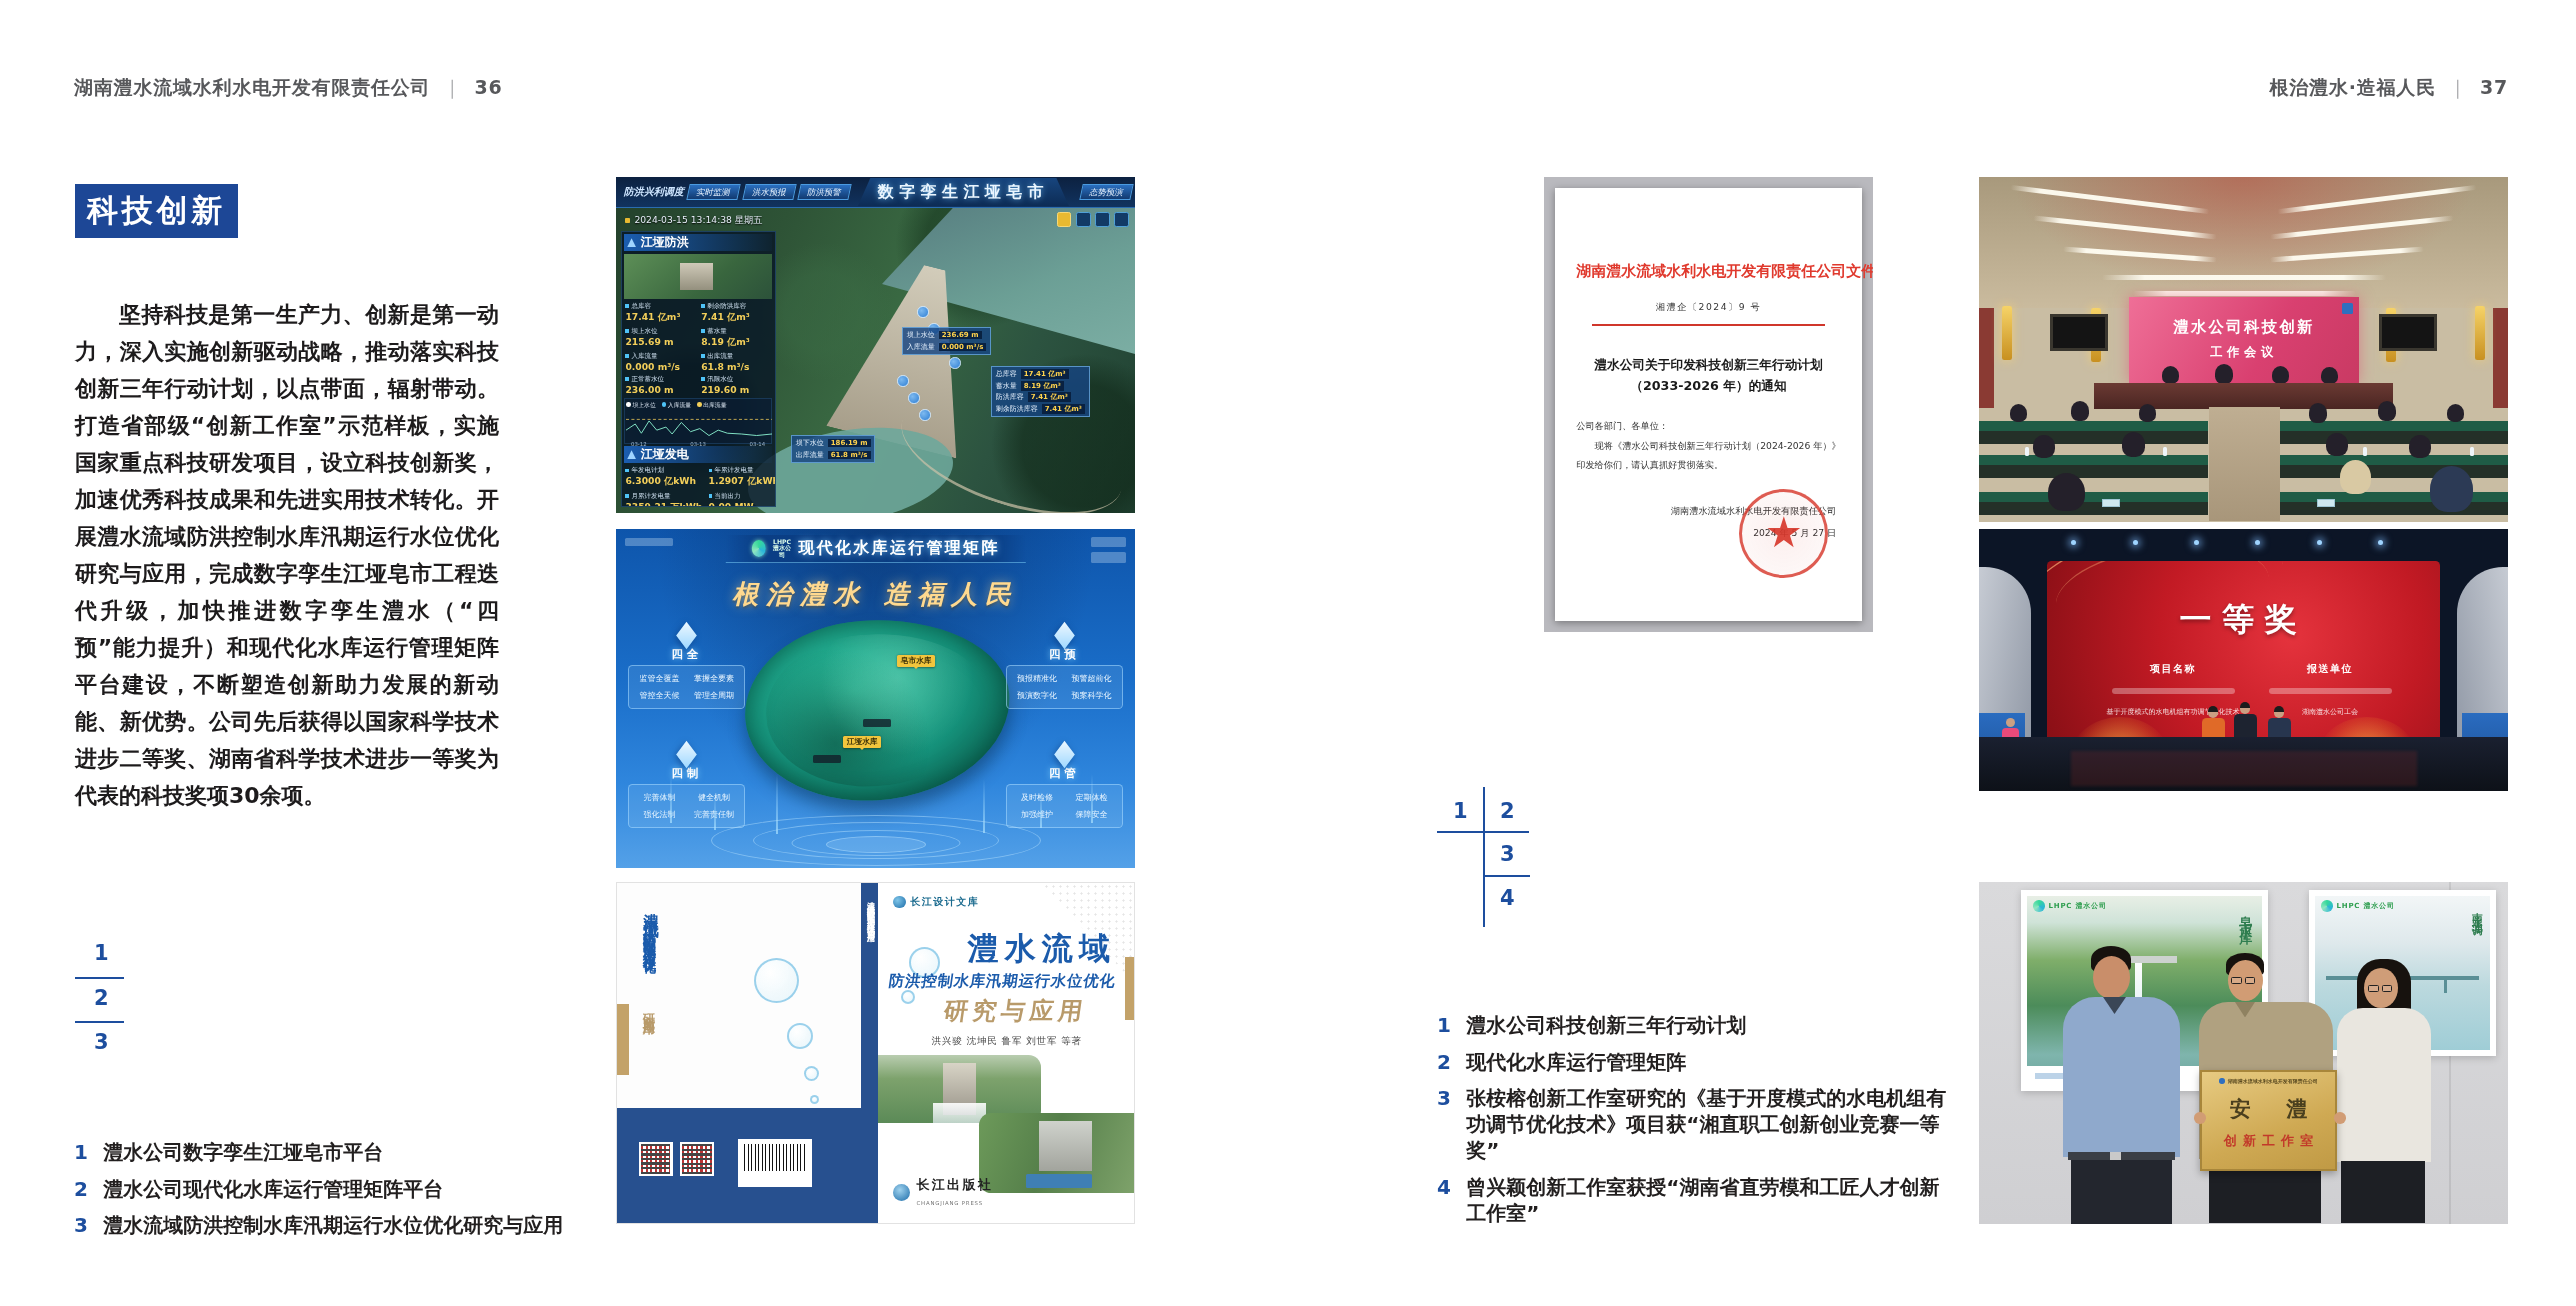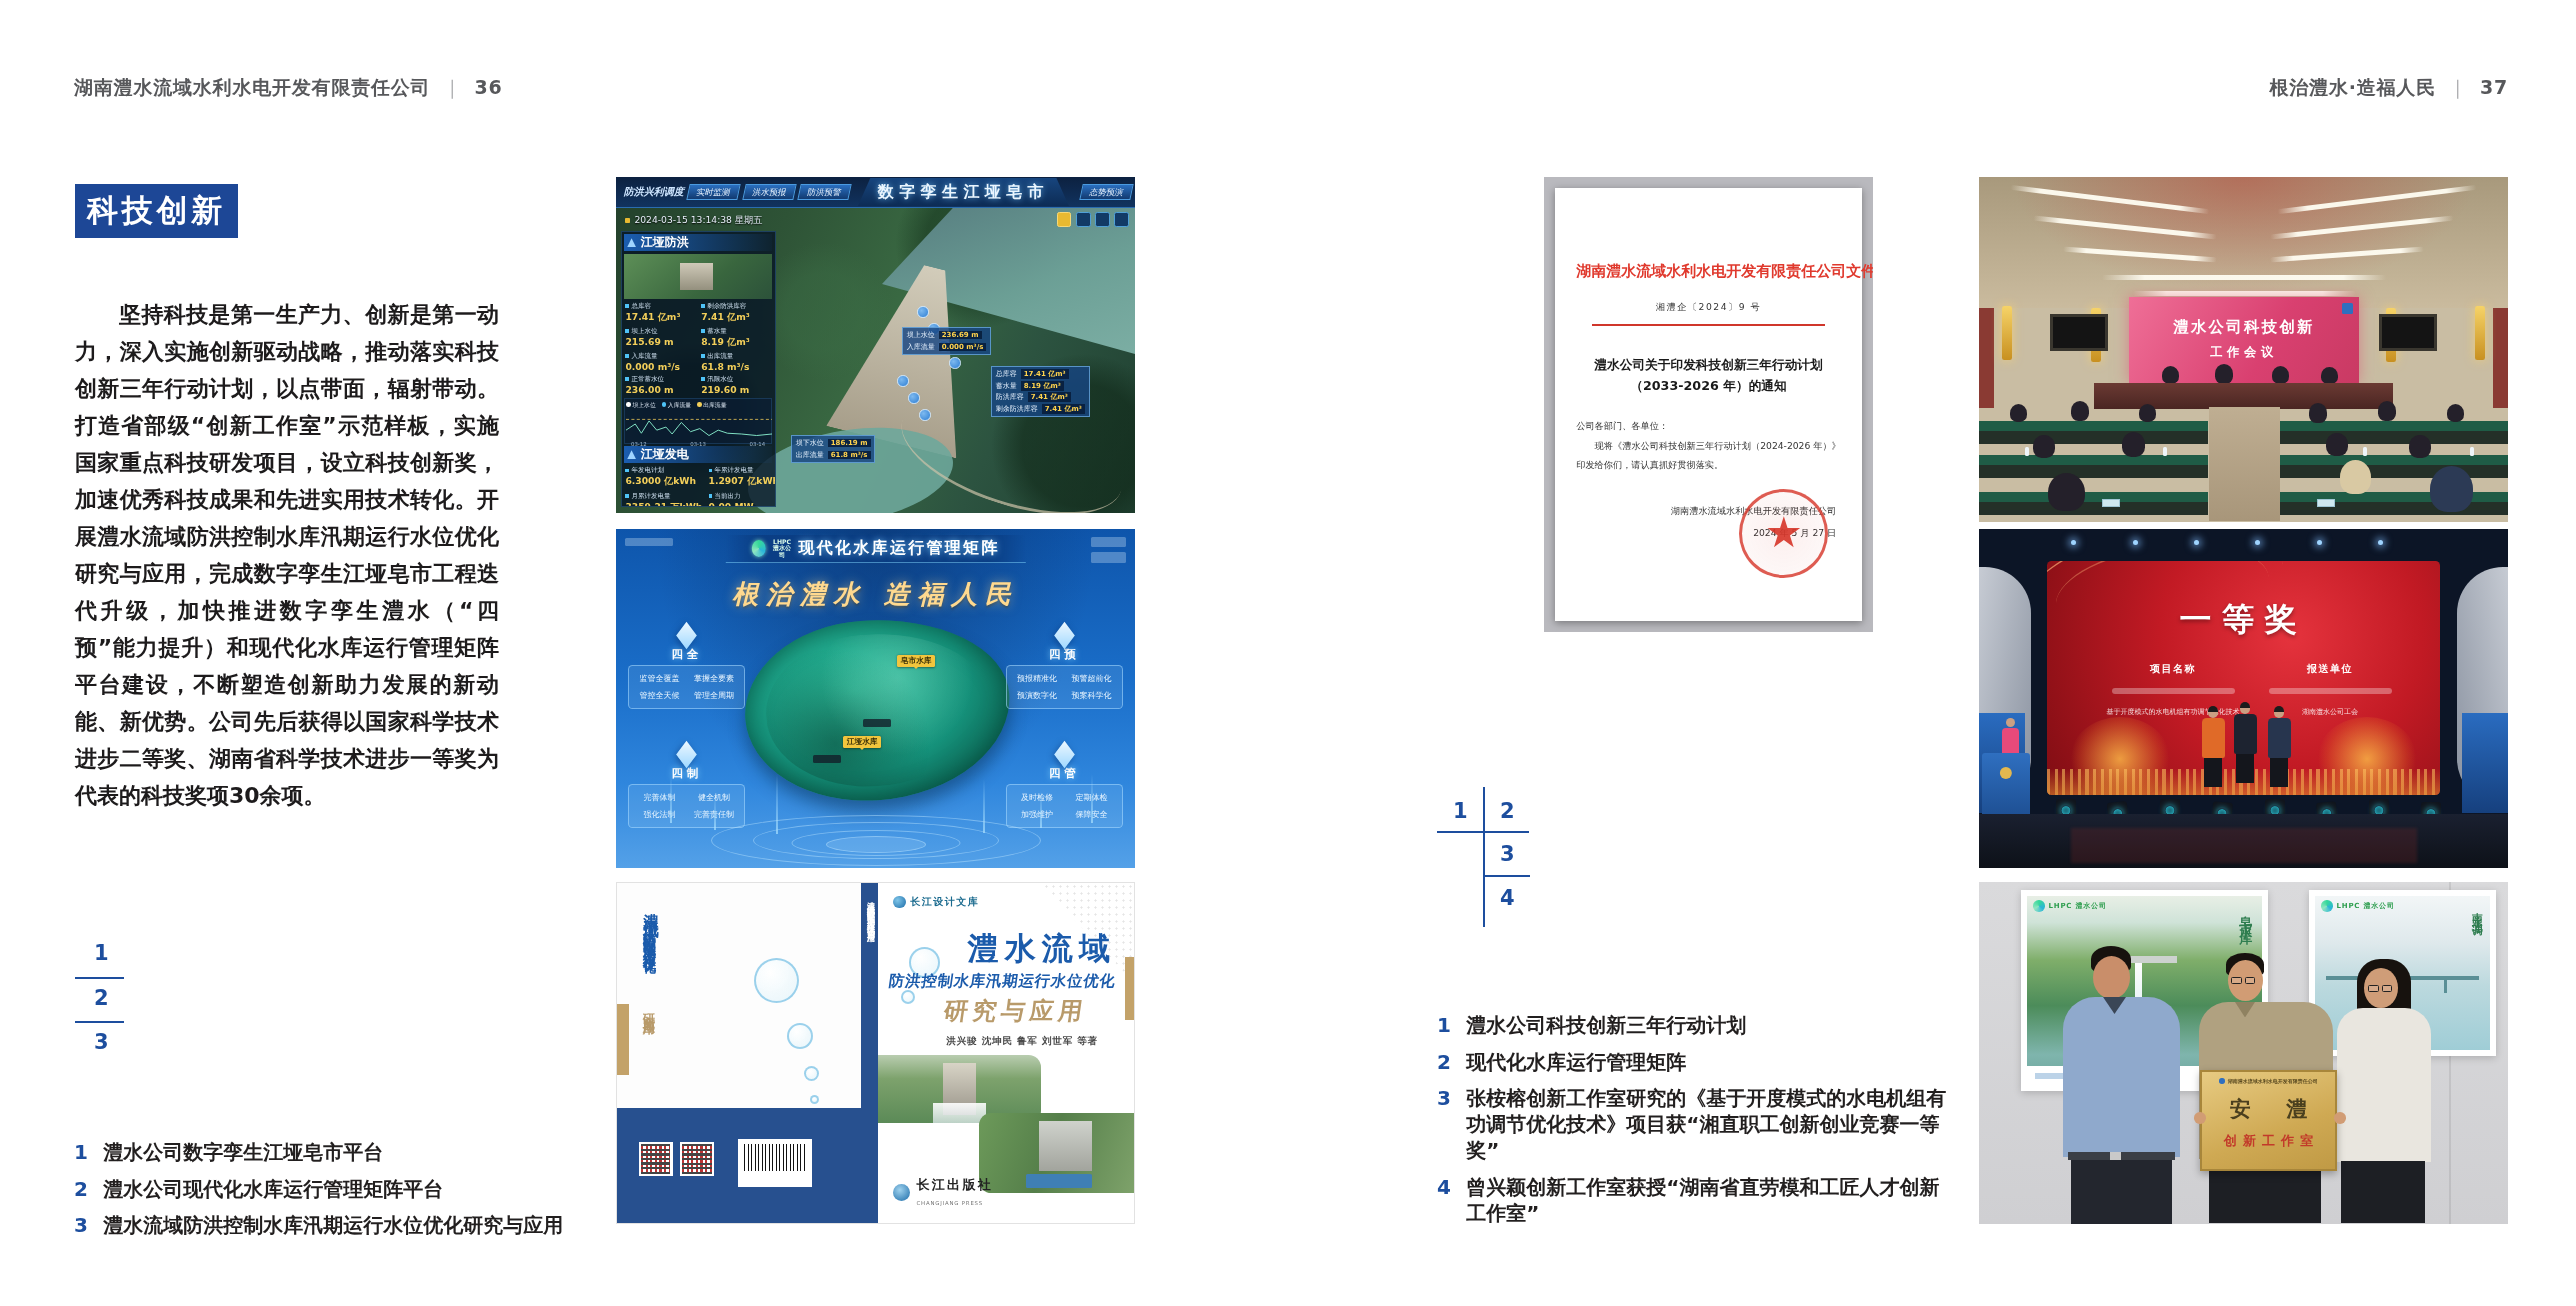--- a/index.html
+++ b/index.html
@@ -135,21 +135,21 @@
   .k-front{position:absolute;left:261px;top:0;width:258px;height:100%;background:#fff;}
   .k-dots{position:absolute;right:0;top:0;width:107px;height:107px;opacity:.55;
      background-image:radial-gradient(#cfcfcf 0.9px,transparent 1.2px);background-size:7px 7px;
      clip-path:polygon(100% 0,10% 0,100% 95%);}
   .k-series{position:absolute;left:15.4px;top:12.3px;display:flex;align-items:center;gap:4.6px;}
   .k-sdot{width:12.3px;height:12.3px;border-radius:50%;background:radial-gradient(circle at 35% 35%,#7fc5e8,#1b6ba8);}
   .k-series span{font-size:10px;color:#1b6b8f;font-weight:700;letter-spacing:1.5px;}
   .k-t1{position:absolute;right:20px;top:45px;font-size:31px;font-weight:700;color:#1b5bab;letter-spacing:6.1px;}
   .k-t2{position:absolute;right:20px;top:88px;font-size:15.4px;font-weight:700;color:#1b5bab;transform:skewX(-8deg);letter-spacing:0.8px;}
   .k-t3{position:absolute;right:49px;top:112px;font-size:24px;font-weight:700;color:#b89a6a;transform:skewX(-8deg);letter-spacing:4.6px;}
-  .k-au{position:absolute;right:38px;top:152px;font-size:9.6px;color:#4a4a4a;font-weight:700;letter-spacing:0.8px;}
+  .k-au{position:absolute;right:54px;top:152px;font-size:9.6px;color:#4a4a4a;font-weight:400;letter-spacing:0.8px;}
   .k-photo1{position:absolute;left:0;top:172px;width:163px;height:68px;border-radius:0 12.3px 12.3px 0;overflow:hidden;
      background:linear-gradient(#b9cdb0 0%,#7da26c 35%,#5b8a57 100%);}
   .k-photo1::before{content:"";position:absolute;left:40%;top:12%;width:20%;height:76%;background:linear-gradient(#d8d4c6,#9a958a);}
   .k-photo1::after{content:"";position:absolute;left:34%;bottom:0;width:32%;height:30%;background:linear-gradient(rgba(255,255,255,.9),rgba(230,240,245,.7));}
   .k-photo2{position:absolute;right:0;top:230px;width:157px;height:80px;border-radius:12.3px 0 0 12.3px;overflow:hidden;
      background:linear-gradient(110deg,#6d9a5a 0%,#557f4a 45%,#7fa36b 100%);}
   .k-photo2::before{content:"";position:absolute;left:38%;top:10%;width:34%;height:62%;background:linear-gradient(#cfd2cc,#a2a49d);}
   .k-photo2::after{content:"";position:absolute;left:30%;bottom:6%;width:42%;height:18%;background:#3f7fb5;border-radius:1.5px;}
   .k-pub{position:absolute;left:15.4px;top:293px;display:flex;align-items:center;gap:6.1px;}
   .k-pdot{width:17px;height:17px;border-radius:50%;background:radial-gradient(circle at 40% 35%,#9fd2ee,#1b6ba8);}
@@ -191,21 +191,21 @@
   .t-slogo{position:absolute;right:6.1px;top:6.1px;width:10.7px;height:10.7px;background:#2f6fbf;border-radius:1.5px;}
   .t-rost{position:absolute;left:115px;top:206px;width:299px;height:26px;background:linear-gradient(#6b3a33,#4a2522);}
   .t-head{position:absolute;border-radius:50% 50% 40% 40%;background:#24202a;}
   .t-desk{position:absolute;height:23px;background:#243028;}
   .t-desk::after{content:"";position:absolute;left:0;right:0;top:0;height:10px;background:#1f5c46;}
   .t-tis{position:absolute;width:18.4px;height:8.4px;background:#cfe8ef;border:0.8px solid #9fc6d4;}
   .t-bot{position:absolute;width:3.8px;height:9.2px;background:#eef6fa;border-radius:1.5px;}
   .t-floor{position:absolute;left:230px;top:230px;width:71px;height:114px;background:linear-gradient(#bfae92,#a8967a);}
 
   
-  .a-wrap{left:1979px;top:529px;width:529px;height:339px;background:#0c1526;}
+  .a-wrap{left:1979px;top:529px;width:529px;height:262px;background:#0c1526;}
   .a-side{position:absolute;top:38px;width:73px;height:238px;background:linear-gradient(100deg,#d4d8df,#8b93a1);}
   .a-side.l{left:-21.5px;border-radius:0 46px 46px 0;}
   .a-side.r{right:-21.5px;border-radius:46px 0 0 46px;background:linear-gradient(260deg,#d4d8df,#8b93a1);}
   .a-bluepanel{position:absolute;width:46px;height:100px;background:linear-gradient(#2a6cc0,#16407e);top:184px;}
   .a-screen{position:absolute;left:68px;top:32px;width:393px;height:234px;border-radius:4.6px;overflow:hidden;
      background:radial-gradient(circle at 62% 32%,#e5333d 0%,#c21a24 45%,#7e0d13 100%);}
   .a-arc{position:absolute;border-top:2.3px solid rgba(255,180,120,.65);border-radius:50%;}
   .a-title{position:absolute;left:0;right:0;top:37px;text-align:center;color:#fff;font-size:32px;font-weight:700;
      letter-spacing:10.7px;font-family:"DejaVu Serif","Liberation Serif",serif;text-shadow:0 1.5px 4.6px rgba(0,0,0,.4);}
   .a-col{position:absolute;top:101px;width:154px;text-align:center;}

